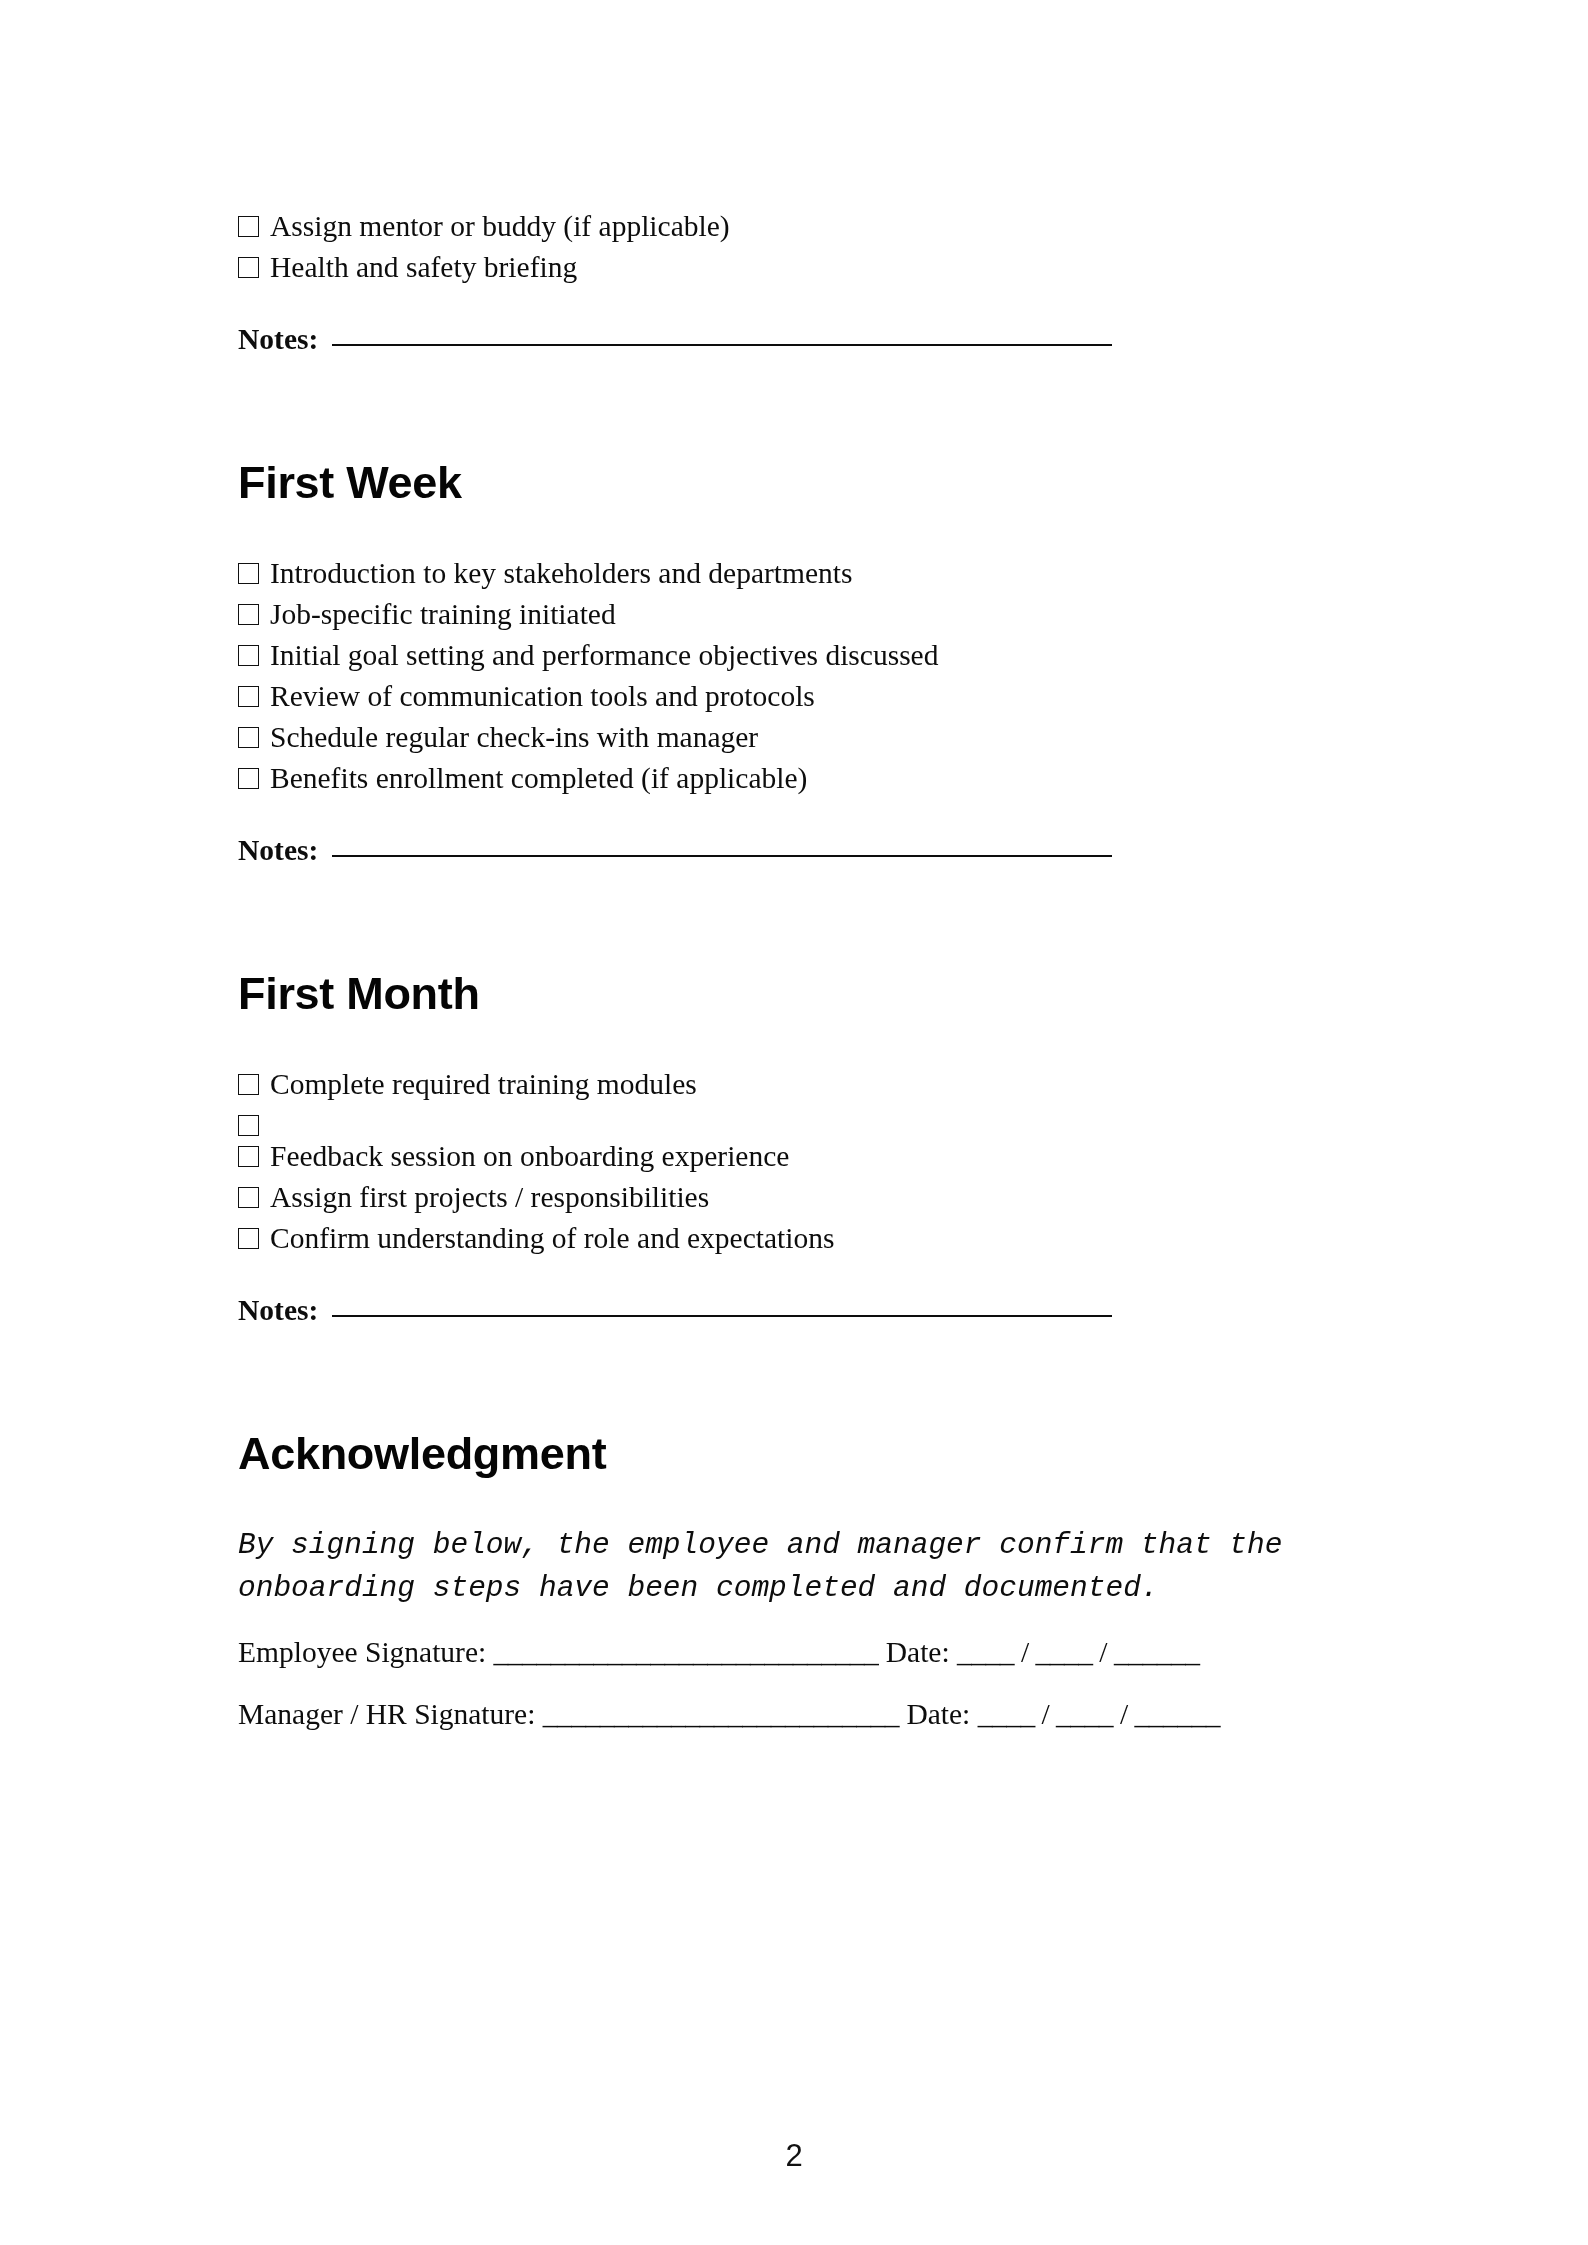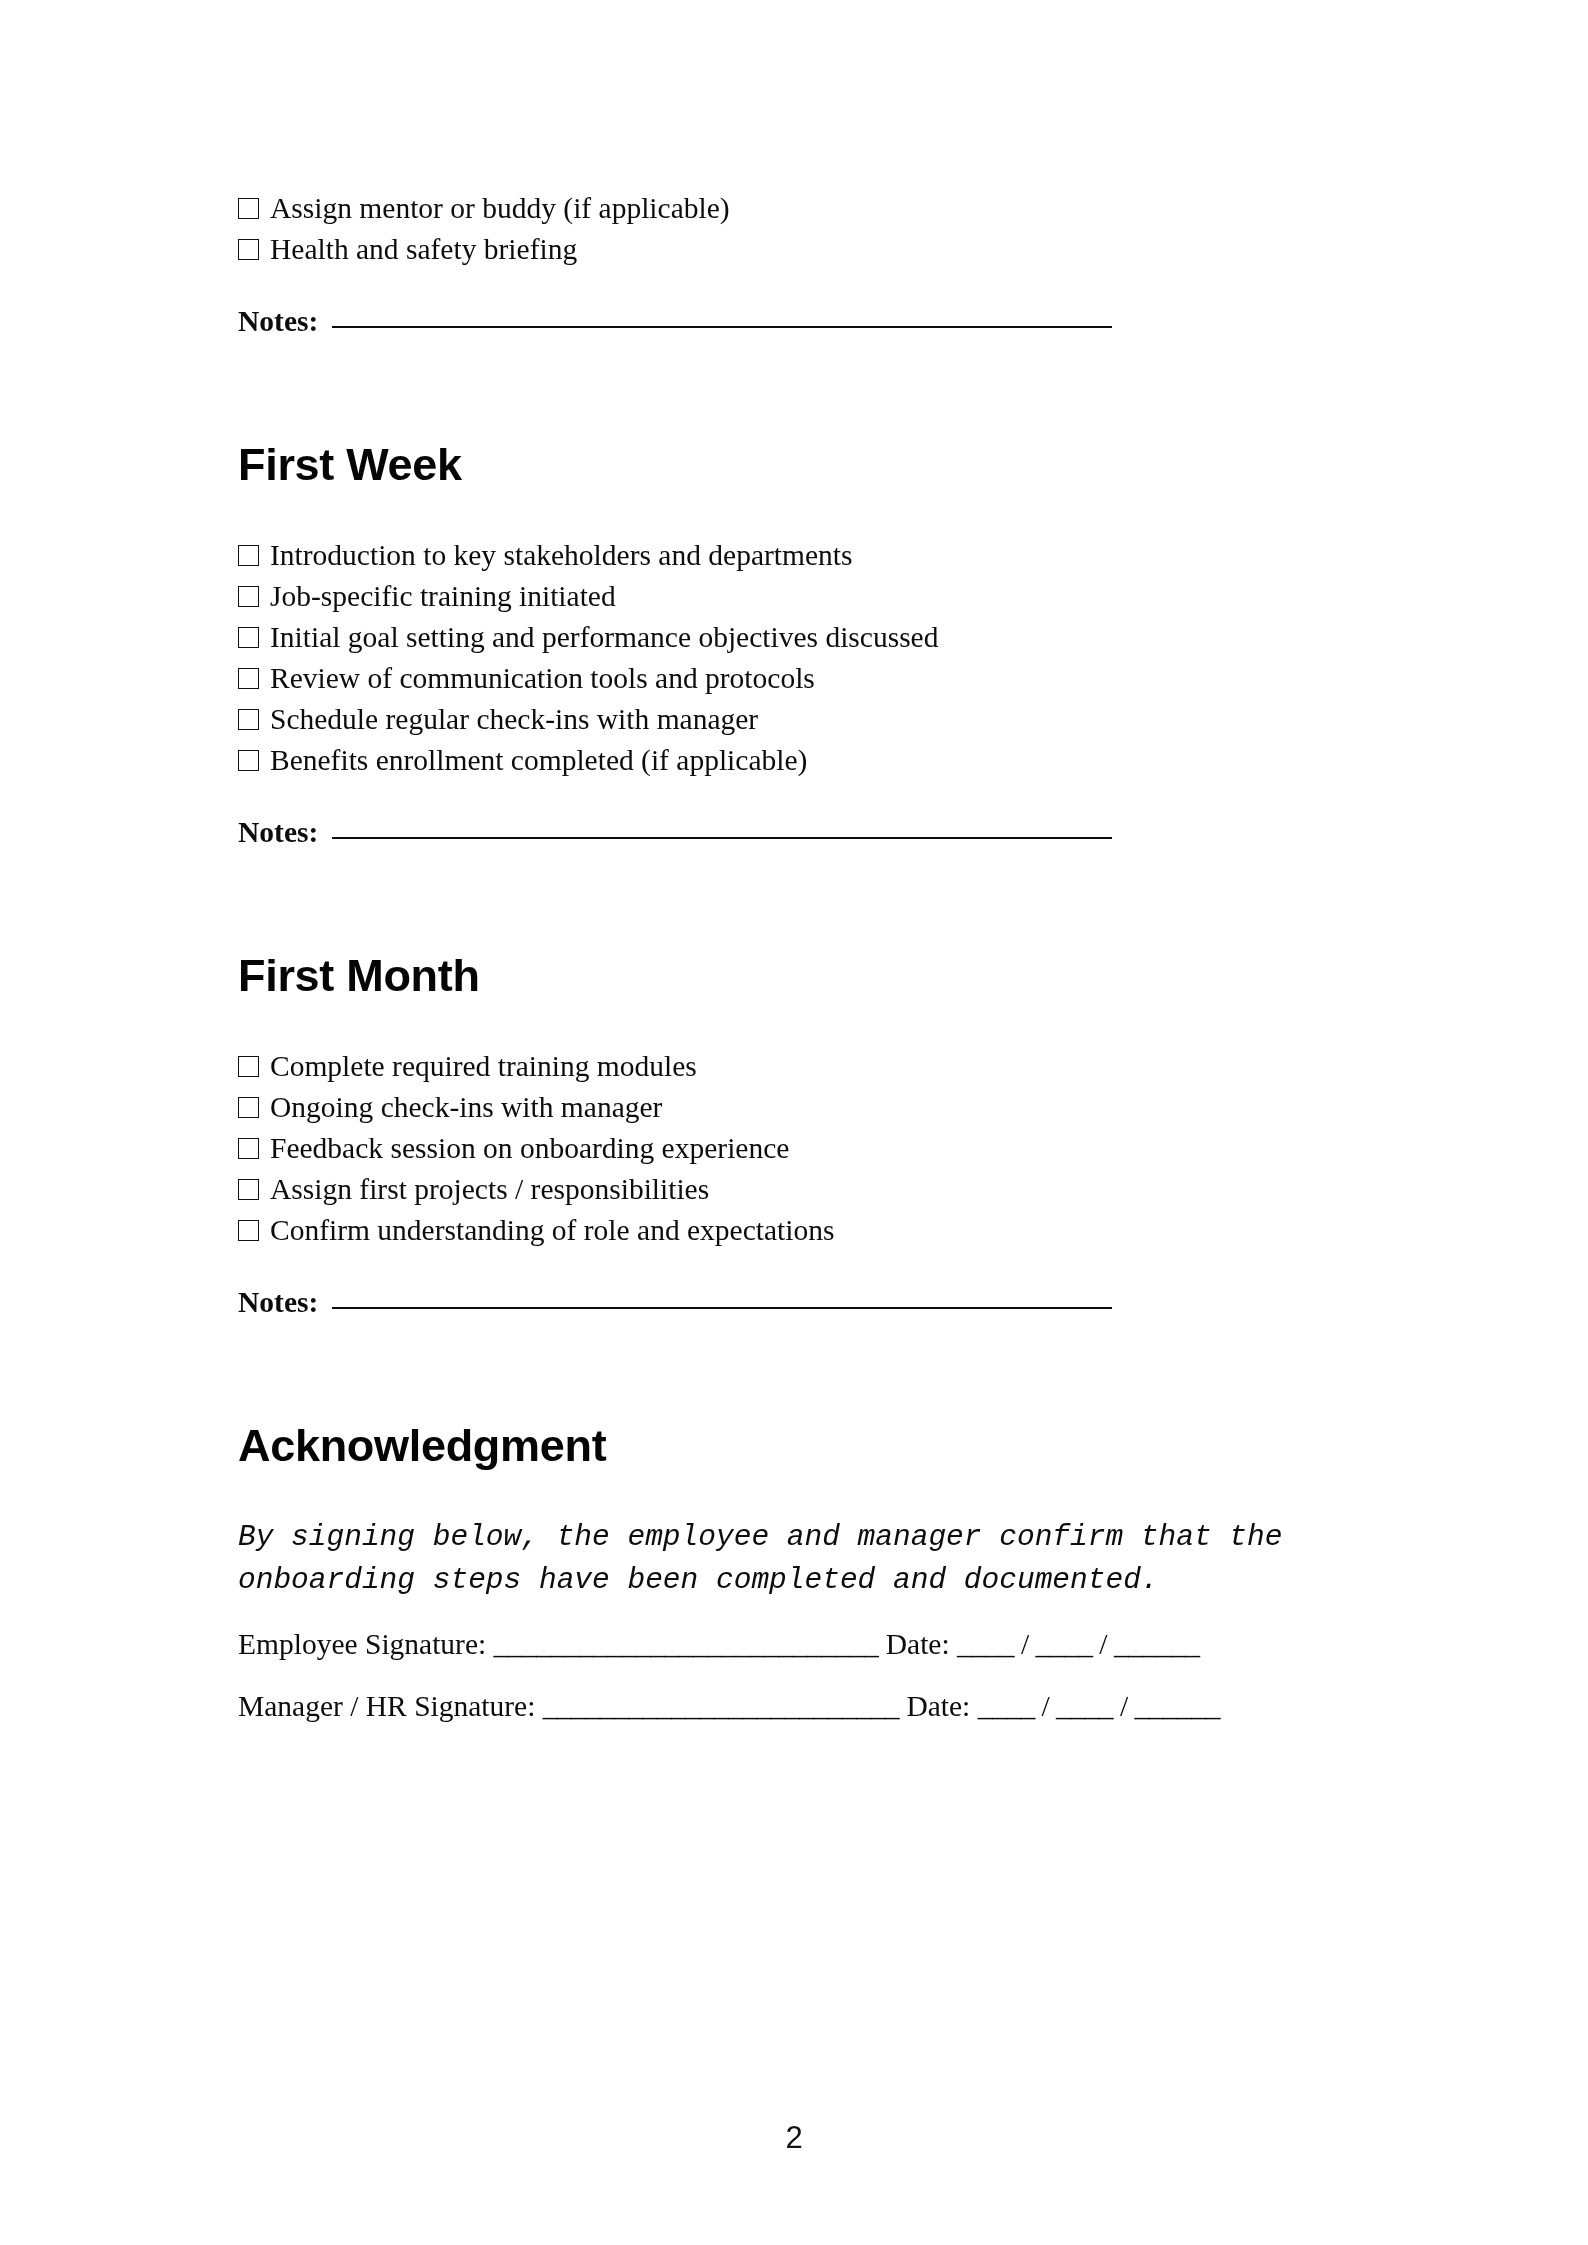--- a/index.html
+++ b/index.html
@@ -11,21 +11,21 @@
     width: 1588px;
     height: 2245px;
     position: relative;
     font-family: "Liberation Serif", "DejaVu Serif", serif;
     color: #000000;
     overflow: hidden;
   }
 
   .page {
     position: absolute;
-    top: 0;
+    top: 18px;
     left: 0;
     width: 1588px;
     height: 2180px;
     background: #ffffff;
   }
 
   .content {
     position: absolute;
     left: 238px;
     top: 188px;
@@ -197,21 +197,20 @@
     <h2 class="section-heading">First Month</h2>
     <div class="gap-after-heading"></div>
 
     <ul class="checklist">
       <li class="check-item">
         <span class="checkbox-glyph"></span>
         <span class="check-label">Complete required training modules</span>
       </li>
       <li class="check-item">
         <span class="checkbox-glyph"></span>
-        <span class="check-label">Ongoing check-ins with manager</span>
       </li>
       <li class="check-item">
         <span class="checkbox-glyph"></span>
         <span class="check-label">Feedback session on onboarding experience</span>
       </li>
       <li class="check-item">
         <span class="checkbox-glyph"></span>
         <span class="check-label">Assign first projects / responsibilities</span>
       </li>
       <li class="check-item">

